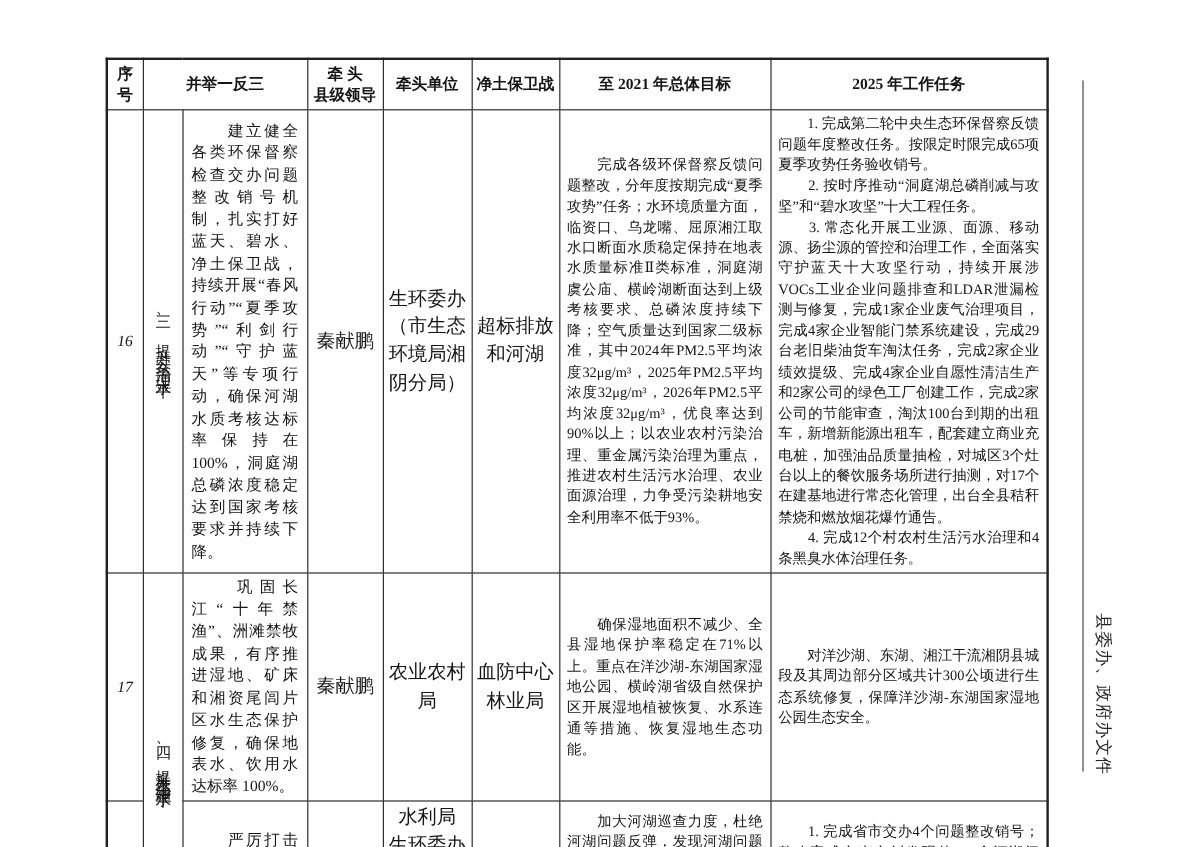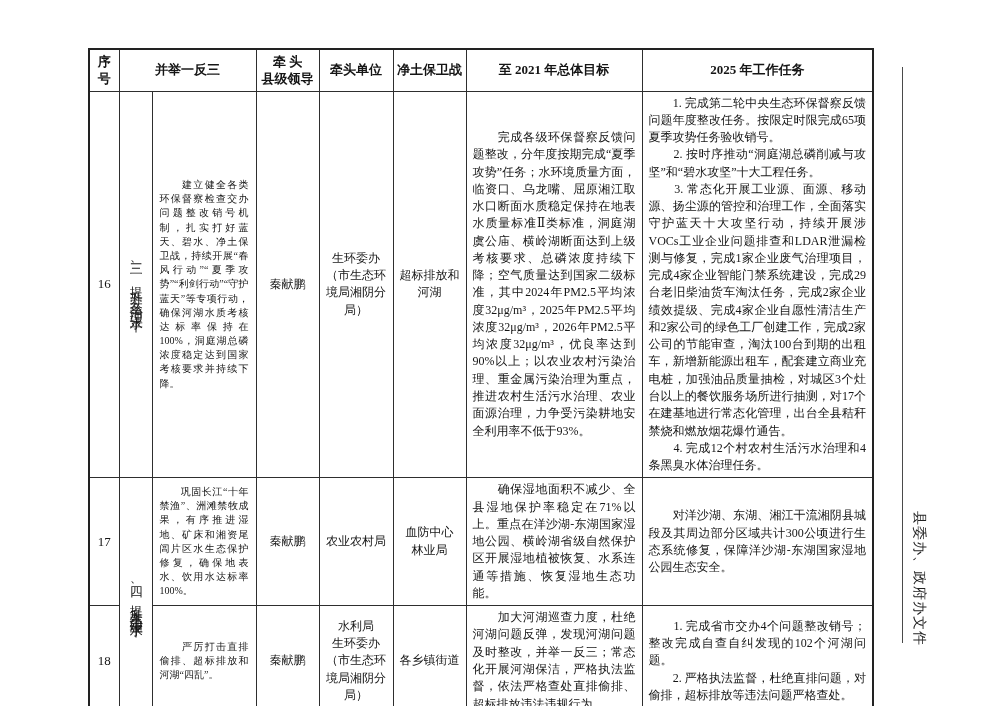--- a/index.html
+++ b/index.html
@@ -17,29 +17,29 @@
     border:1px solid #2e2e2e;
     vertical-align:middle;
     overflow:hidden;
   }
   table.doc{border:2px solid #222;}
   th.hdr{
     font-weight:bold;font-size:13px;text-align:center;
     white-space:pre-line;line-height:1.35;padding:2px;
   }
   td.center{
-    text-align:center;font-size:12px;white-space:pre-line;line-height:1.45;padding:2px;
+    text-align:center;font-size:16px;white-space:pre-line;line-height:1.45;padding:2px;
   }
-  td.num{text-align:center;font-size:13px;}
+  td.num{text-align:center;font-size:13px;font-style:italic;}
   td.para{
     font-size:12px;text-align:justify;white-space:pre-line;
     line-height:1.44;padding:3px 6px;
   }
   td.taskcol{
-    font-size:10px;text-align:justify;white-space:pre-line;
+    font-size:13px;text-align:justify;white-space:pre-line;
     line-height:1.42;padding:2px 7px;
   }
   td.vcat .vwrap{
     display:flex;align-items:center;justify-content:center;height:100%;
   }
   td.vcat span{
     writing-mode:vertical-rl;text-orientation:upright;
     font-size:13px;letter-spacing:5px;line-height:1.1;
   }
   tr.r17 td.vcat span{letter-spacing:3px;}

